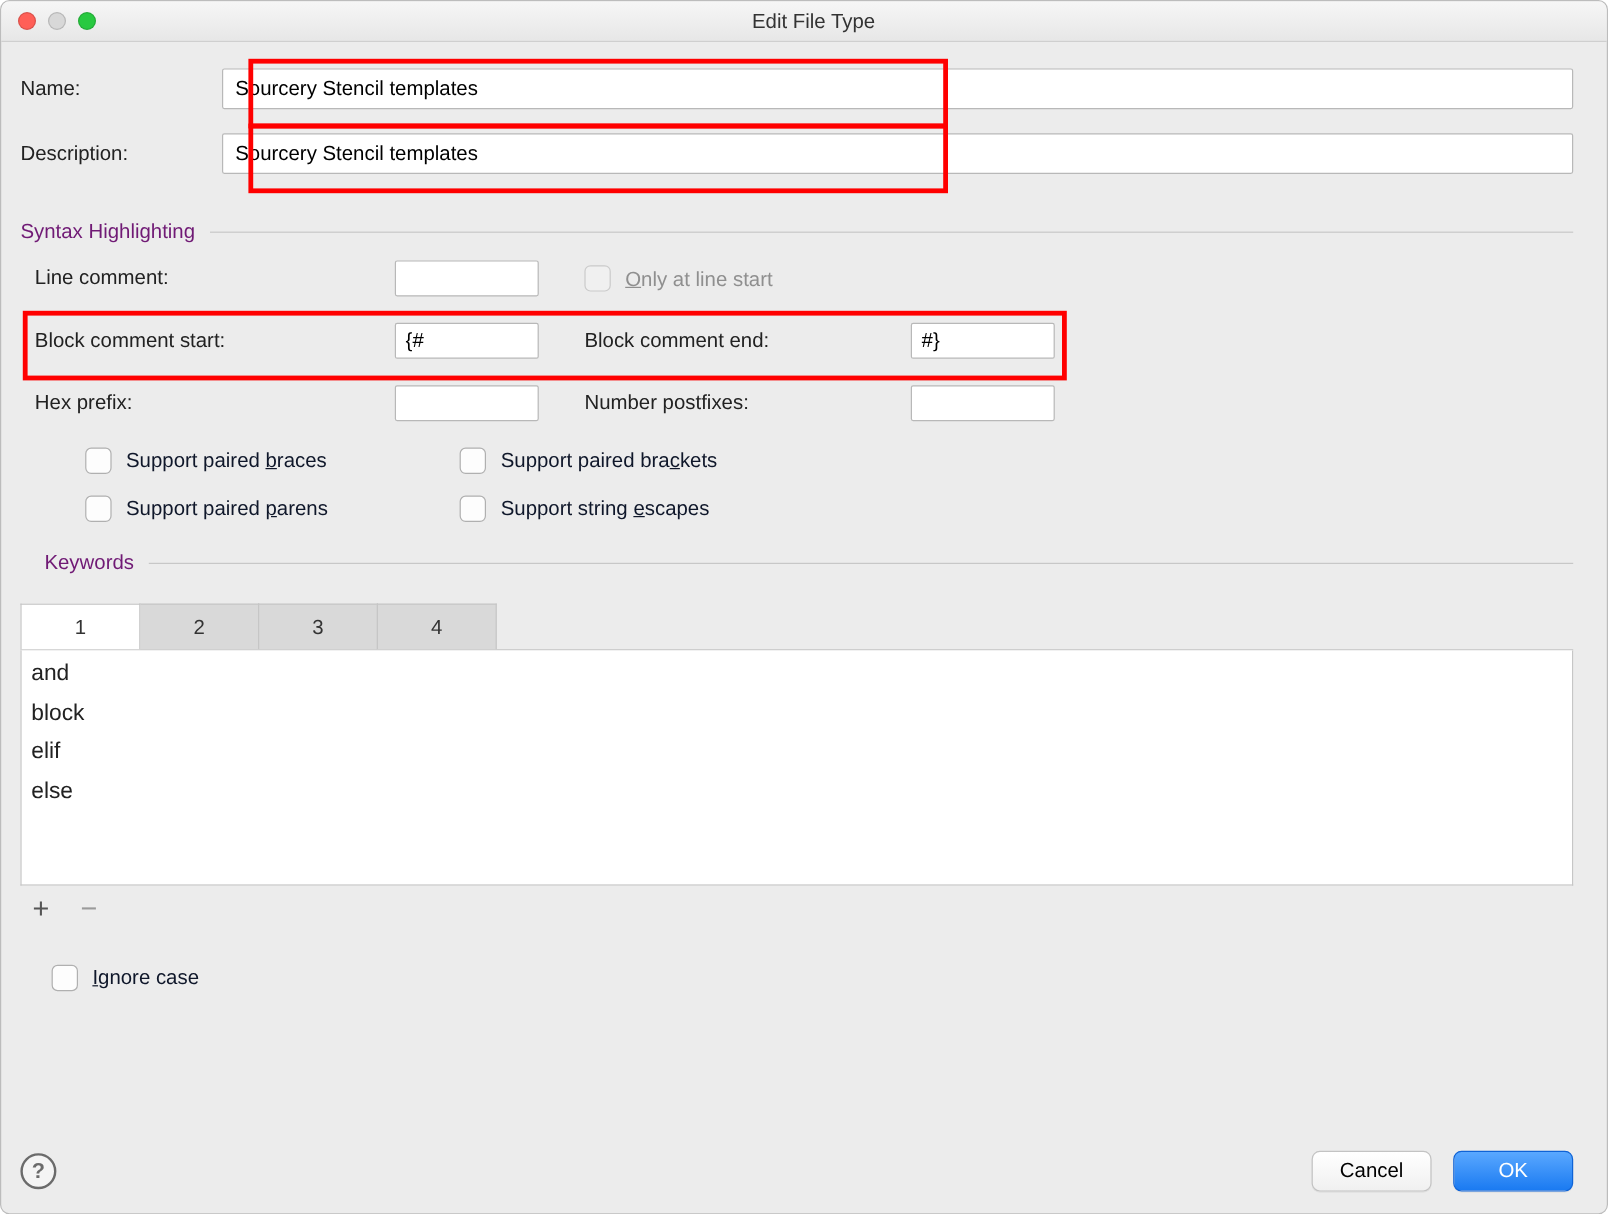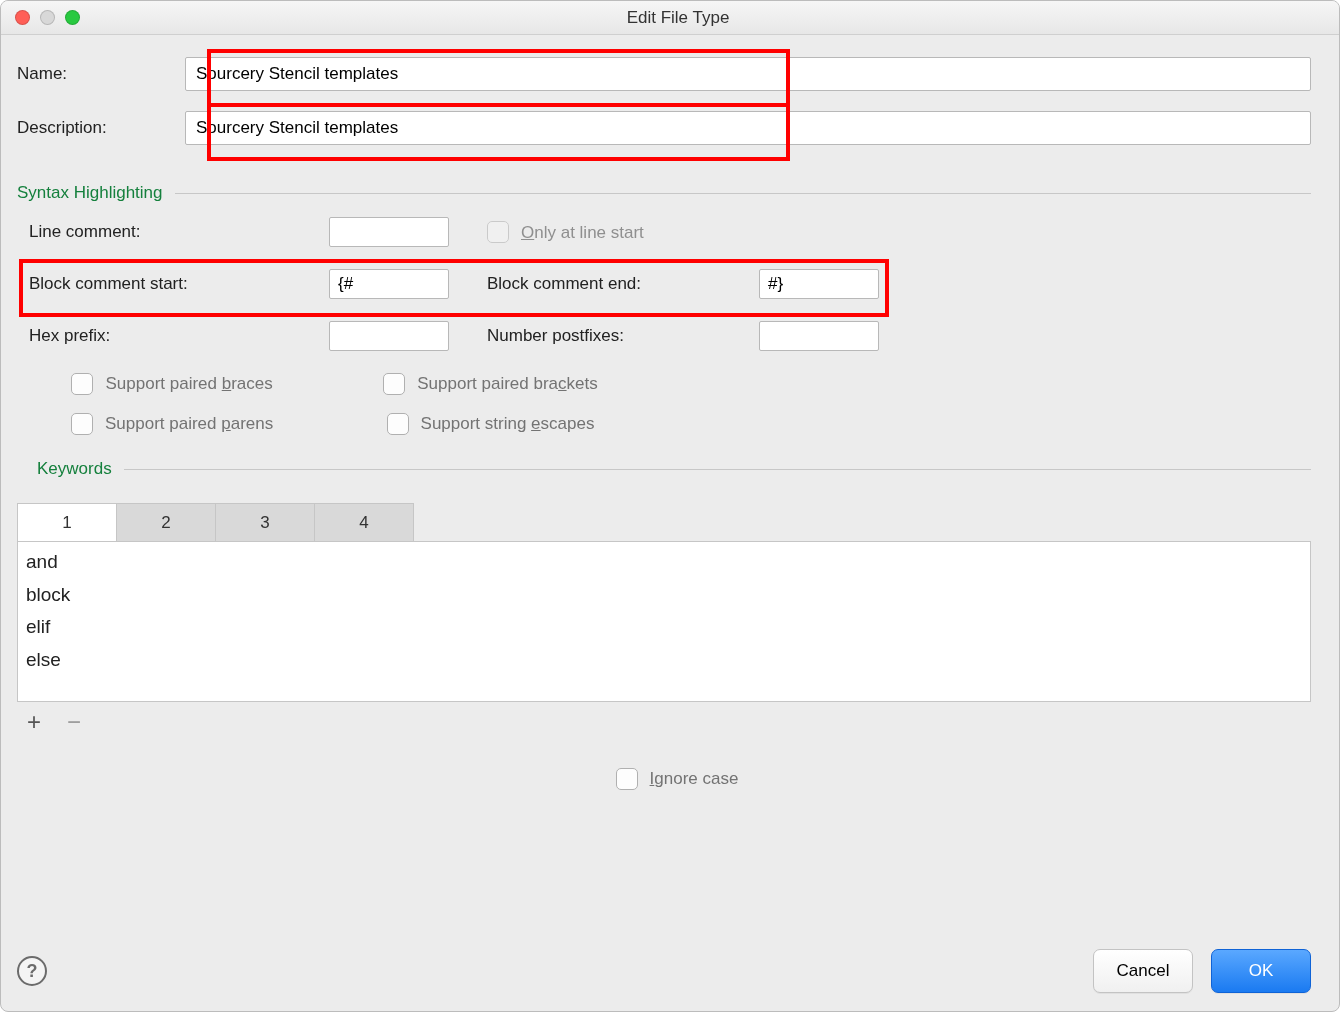--- a/index.html
+++ b/index.html
@@ -85,21 +85,21 @@
   .highlight-name::after {
     left: 190px; top: -8px; width: 575px; height: 50px;
   }
   .highlight-desc::after {
     left: 190px; top: -8px; width: 575px; height: 50px;
   }
   .section-title {
     display: flex;
     align-items: center;
     margin: 18px 0 14px 0;
-    color: #15803d;
+    color: #701a75;
   }
   .section-title::after {
     content: "";
     flex: 1;
     height: 1px;
     background: #c7c7c7;
     margin-left: 12px;
   }
   .syntax-grid {
     display: grid;
@@ -144,22 +144,21 @@
   }
   .checks-col {
     display: flex;
     flex-direction: column;
     gap: 18px;
   }
   .check-item {
     display: flex;
     align-items: center;
     gap: 12px;
-    color: #737373;
-    justify-content: center;
+    color: #0f172a;
   }
   .underline-letter { text-decoration: underline; }
 
   .keywords-title { margin-top: 24px; margin-left: 20px; }
   .tabs {
     display: flex;
     border-bottom: 1px solid #c6c6c6;
     margin-top: 10px;
   }
   .tab {
@@ -176,21 +175,21 @@
   }
   .tab.active {
     background: #ffffff;
     position: relative;
     z-index: 1;
   }
   .keyword-list {
     background: #fff;
     border: 1px solid #c6c6c6;
     border-top: none;
-    height: 160px;
+    height: 196px;
     overflow: auto;
     padding: 4px 0;
   }
   .kw-item {
     padding: 3px 8px;
     font-size: 19px;
     line-height: 1.4;
   }
   .list-actions {
     display: flex;
@@ -227,21 +226,21 @@
     font-size: 18px;
     background: #f4f4f4;
   }
   .footer-buttons {
     margin-left: auto;
     display: flex;
     gap: 18px;
   }
   .btn {
     min-width: 100px;
-    height: 44px;
+    height: 34px;
     border-radius: 7px;
     border: 1px solid #c3c3c3;
     background: linear-gradient(#ffffff,#f0f0f0);
     font-size: 17px;
     font-family: inherit;
     display: flex;
     align-items: center;
     justify-content: center;
     box-shadow: 0 1px 0 rgba(0,0,0,0.05);
   }

